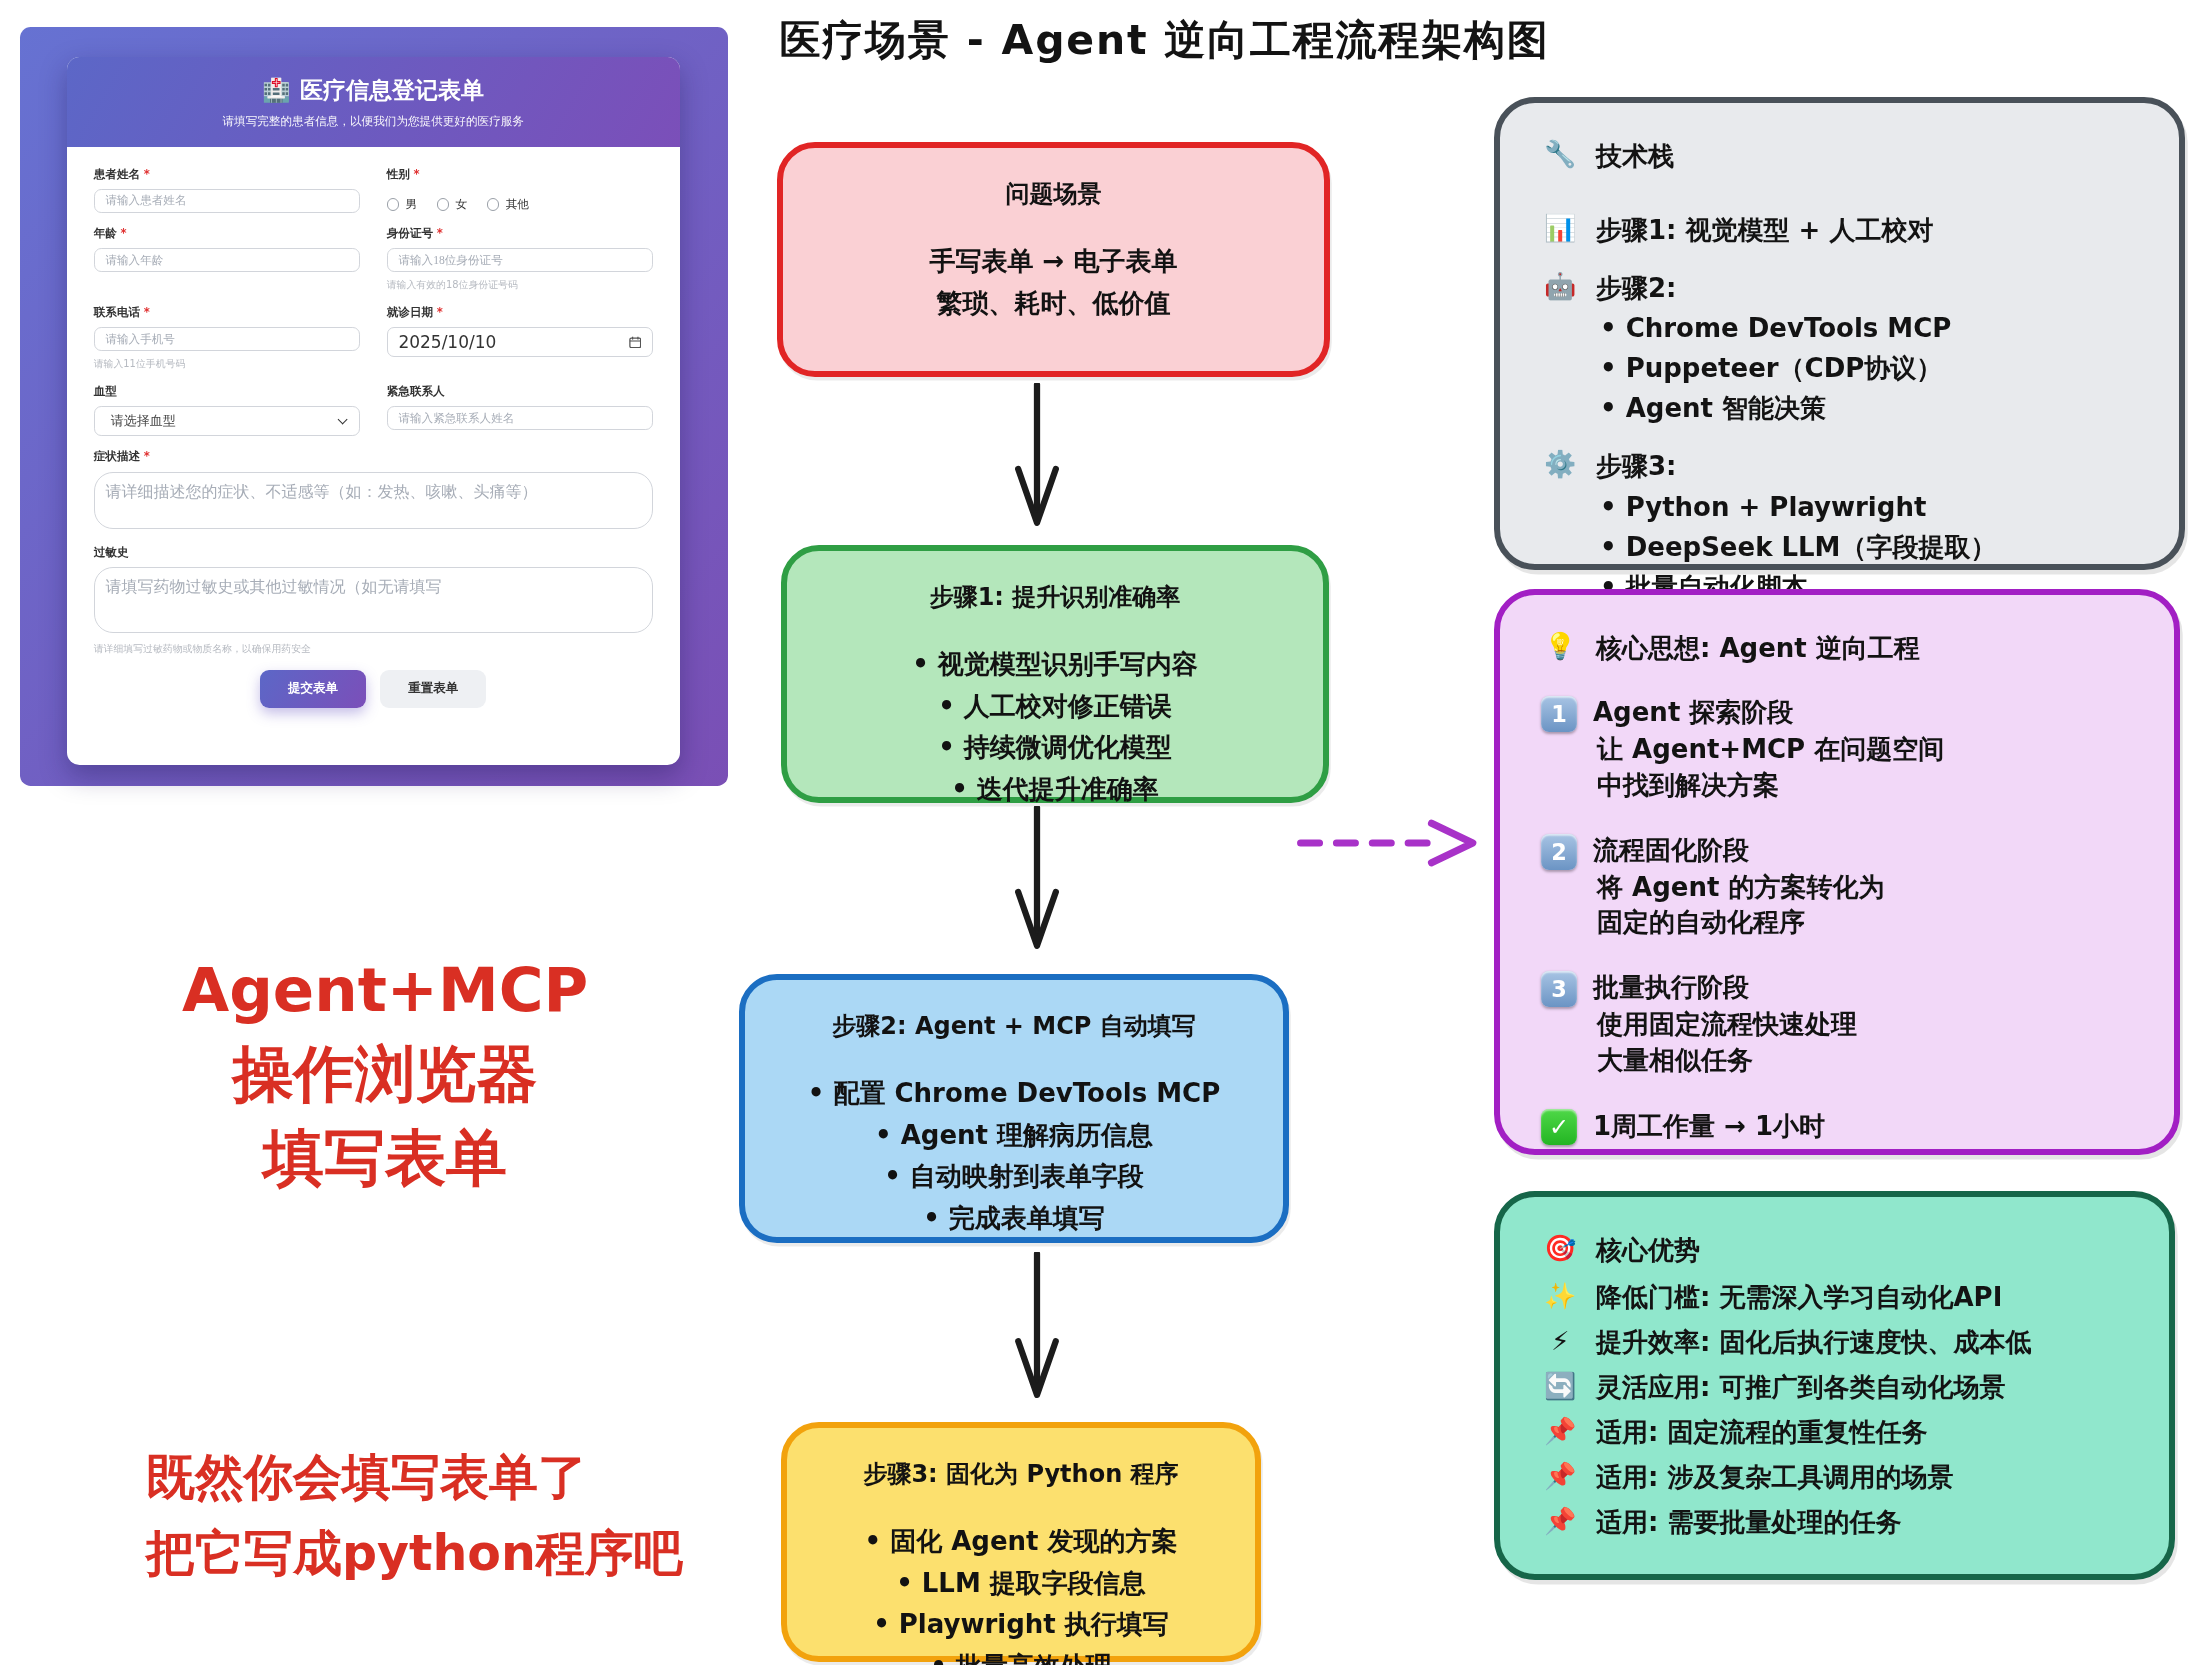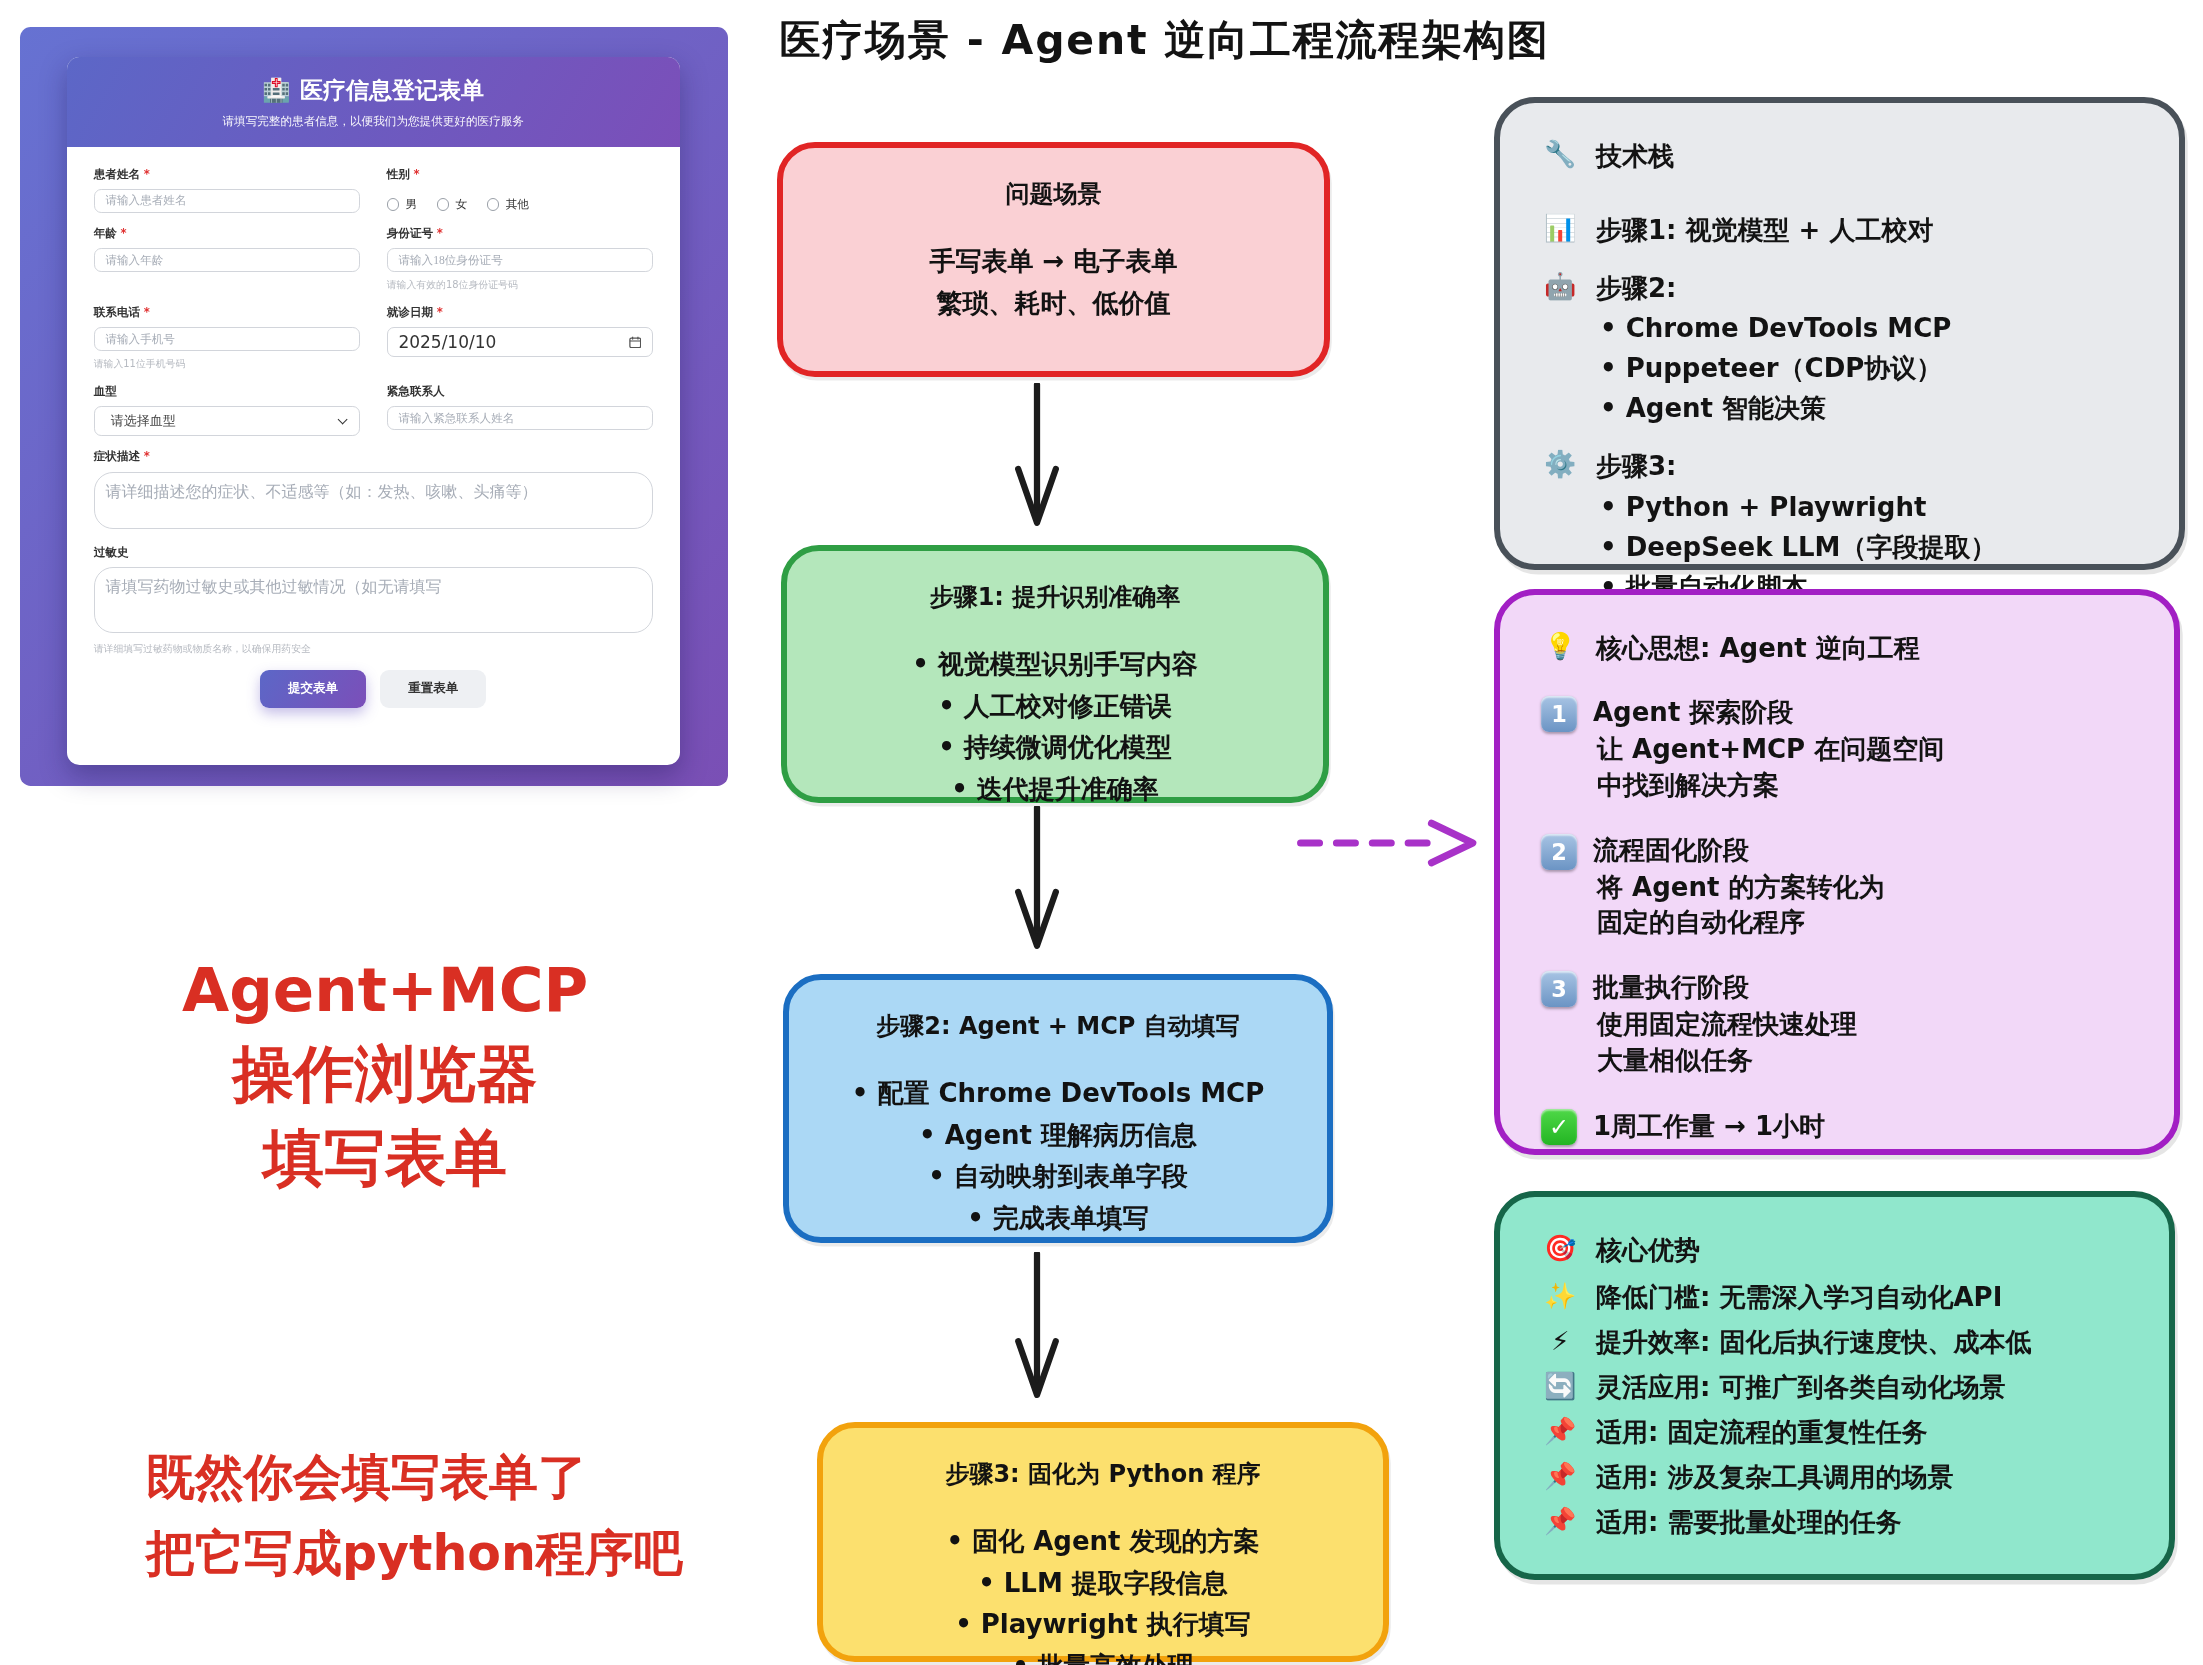--- a/index.html
+++ b/index.html
@@ -53,22 +53,22 @@
   
   .flow-box{position:absolute;border-radius:38px;text-align:center;padding:30px 18px 0;
     box-shadow:1.8px 3.6px 0 rgba(0,0,0,.08);}
   .fb-title{font-size:24px;font-weight:700;color:#121212;}
   .fb-body{margin-top:34px;font-size:26px;font-weight:600;color:#121212;line-height:1.32;}
   .fb-line{margin-top:7.2px;}
   .fb-bullet{margin-top:7.2px;}
   .fb-bullet::before{content:"• ";}
   .box-problem{left:777px;top:142px;width:553px;height:235px;background:#fad0d4;border:6.3px solid #e12525;}
   .box-step1{left:781px;top:545px;width:548px;height:258px;background:#b4e7bb;border:6.3px solid #2f9e44;}
-  .box-step2{left:783px;top:974px;width:550px;height:269px;background:#abd8f5;border:6.3px solid #1b6ec2;}
-  .box-step3{left:781px;top:1422px;width:572px;height:240px;background:#fce06e;border:6.3px solid #f2a20d;margin-left:36px;}
+  .box-step2{left:739px;top:974px;width:550px;height:269px;background:#abd8f5;border:6.3px solid #1b6ec2;}
+  .box-step3{left:781px;top:1422px;width:480px;height:240px;background:#fce06e;border:6.3px solid #f2a20d;}
 
   .flow-arrow{position:absolute;}
 
   
   .panel{position:absolute;border-radius:41px;padding:36px 41px 0;font-size:26px;font-weight:600;
     color:#131313;box-shadow:2.7px 4.5px 0 rgba(0,0,0,.10);}
   .panel-tech{left:1494px;top:97px;width:691px;height:473px;background:#e8eaed;border:6.3px solid #495159;}
   .panel-idea{left:1494px;top:589px;width:686px;height:566px;background:#f2d8f8;border:6.3px solid #a21fc4;}
   .panel-adv{left:1494px;top:1191px;width:681px;height:389px;background:#90e7cc;border:6.3px solid #166649;}
   .p-row{display:flex;align-items:flex-start;gap:16px;}

